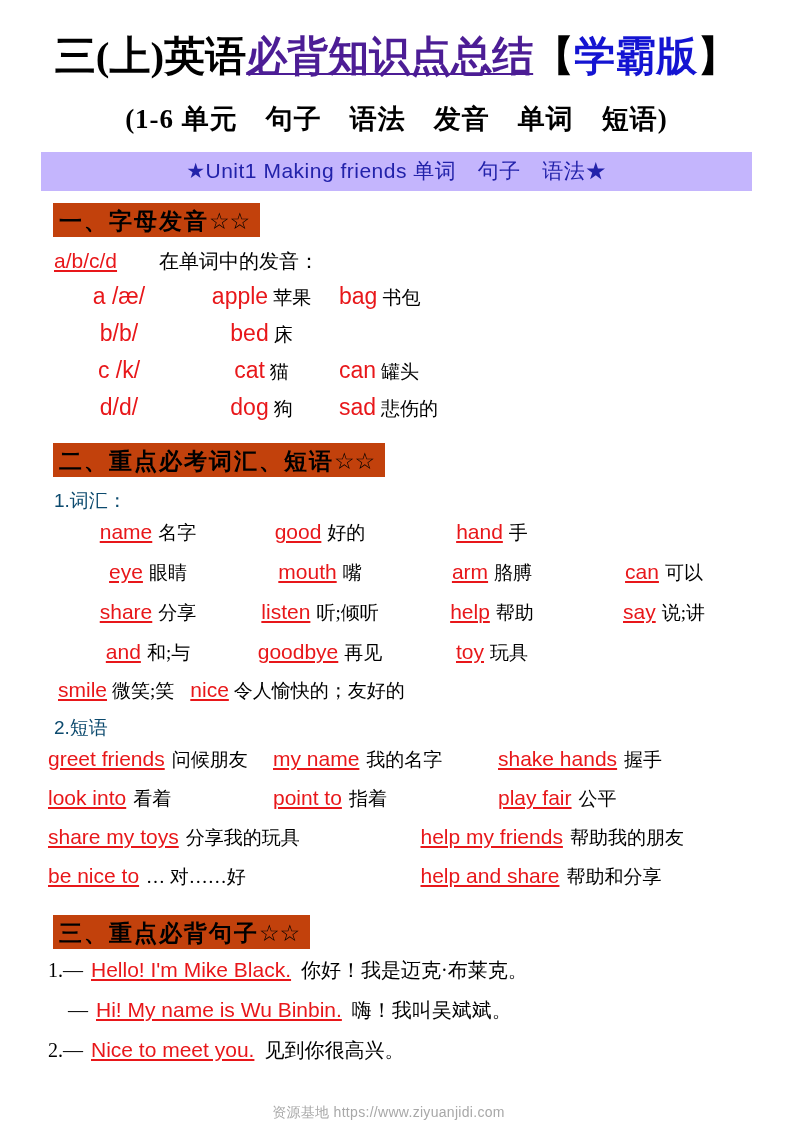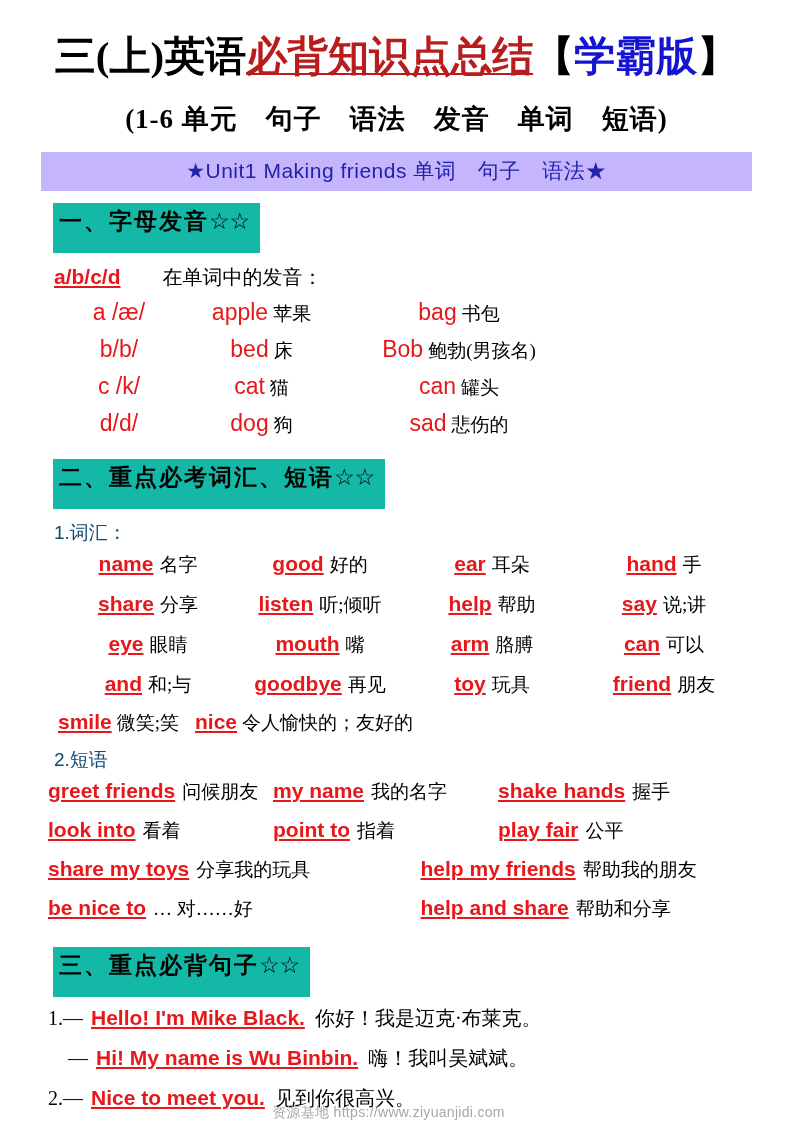--- a/index.html
+++ b/index.html
@@ -29,21 +29,21 @@
     font-size: 41px;
     font-weight: bold;
     line-height: 1.0;
     letter-spacing: 0px;
     white-space: nowrap;
     margin-top: 36px;
     font-family: "Liberation Serif", "DejaVu Serif", serif;
   }
   .t-black { color: #000000; }
   .t-red {
-    color: #b91c1c;
+    color: #4c1d95;
     text-decoration: underline;
     text-decoration-thickness: 2px;
     text-underline-offset: 3px;
   }
   .t-blue { color: #1414d2; }
   .t-bracket { color: #000000; }
 
   .subtitle {
     text-align: center;
     font-size: 27px;
@@ -64,41 +64,40 @@
     padding: 5px 0 6px 0;
     font-family: "Liberation Sans", sans-serif;
     letter-spacing: 0.5px;
     white-space: nowrap;
   }
 
   
   .sec-head-wrap { padding-left: 53px; margin-top: 12px; }
   .sec-head {
     display: inline-block;
-    background: #14b8a6;
+    background: #c2410c;
     color: #000000;
     font-size: 23px;
     font-weight: bold;
-    padding: 3px 10px 16px 6px;
+    padding: 3px 10px 0 6px;
     letter-spacing: 2px;
     white-space: nowrap;
     font-family: "Liberation Serif", "DejaVu Serif", serif;
   }
   .stars { font-weight: normal; letter-spacing: 0; }
 
   
   .red {
     color: #e8171a;
   }
   .red-u {
     color: #e8171a;
     text-decoration: underline;
     text-decoration-thickness: 1.5px;
     text-underline-offset: 2px;
-    font-weight: bold;
   }
   .blk { color: #000000; }
   .eng { font-family: "Liberation Sans", sans-serif; }
 
   .lead-line {
     padding-left: 54px;
     margin-top: 11px;
     font-size: 21px;
     white-space: nowrap;
   }
@@ -110,21 +109,21 @@
     padding-left: 54px;
   }
   .pron-row {
     display: flex;
     align-items: baseline;
     height: 37px;
     white-space: nowrap;
   }
   .pron-c1 { width: 130px; text-align: center; }
   .pron-c2 { width: 155px; text-align: center; }
-  .pron-c3 { width: 240px; text-align: center; }
+  .pron-c3 { width: 240px; text-align: left; }
   .pron .letter { font-size: 23px; }
   .pron .word { font-size: 23px; }
   .pron .mean { font-size: 19px; margin-left: 5px; }
 
   
   .sub-label {
     padding-left: 54px;
     margin-top: 11px;
     font-size: 19px;
     color: #0c4a6e;
@@ -222,21 +221,20 @@
 
   <div class="pron">
     <div class="pron-row">
       <div class="pron-c1"><span class="red eng letter">a /æ/</span></div>
       <div class="pron-c2"><span class="red eng word">apple</span><span class="blk mean">苹果</span></div>
       <div class="pron-c3"><span class="red eng word">bag</span><span class="blk mean">书包</span></div>
     </div>
     <div class="pron-row">
       <div class="pron-c1"><span class="red eng letter">b/b/</span></div>
       <div class="pron-c2"><span class="red eng word">bed</span><span class="blk mean">床</span></div>
-      <div class="pron-c3"><span class="red eng word">Bob</span><span class="blk mean">鲍勃(男孩名)</span></div>
     </div>
     <div class="pron-row">
       <div class="pron-c1"><span class="red eng letter">c /k/</span></div>
       <div class="pron-c2"><span class="red eng word">cat</span><span class="blk mean">猫</span></div>
       <div class="pron-c3"><span class="red eng word">can</span><span class="blk mean">罐头</span></div>
     </div>
     <div class="pron-row">
       <div class="pron-c1"><span class="red eng letter">d/d/</span></div>
       <div class="pron-c2"><span class="red eng word">dog</span><span class="blk mean">狗</span></div>
       <div class="pron-c3"><span class="red eng word">sad</span><span class="blk mean">悲伤的</span></div>
@@ -246,40 +244,38 @@
   <div class="sec-head-wrap">
     <span class="sec-head"><span>二、重点必考词汇、短语</span><span class="stars">☆☆</span></span>
   </div>
 
   <div class="sub-label">1.词汇：</div>
 
   <div class="vocab">
     <div class="vocab-row">
       <div class="vcell"><span class="red-u eng w">name</span><span class="blk m">名字</span></div>
       <div class="vcell"><span class="red-u eng w">good</span><span class="blk m">好的</span></div>
-      <div class="vcell"><span class="red-u eng w">ear</span><span class="blk m">耳朵</span></div>
       <div class="vcell"><span class="red-u eng w">hand</span><span class="blk m">手</span></div>
+    </div>
+    <div class="vocab-row">
+      <div class="vcell"><span class="red-u eng w">eye</span><span class="blk m">眼睛</span></div>
+      <div class="vcell"><span class="red-u eng w">mouth</span><span class="blk m">嘴</span></div>
+      <div class="vcell"><span class="red-u eng w">arm</span><span class="blk m">胳膊</span></div>
+      <div class="vcell"><span class="red-u eng w">can</span><span class="blk m">可以</span></div>
     </div>
     <div class="vocab-row">
       <div class="vcell"><span class="red-u eng w">share</span><span class="blk m">分享</span></div>
       <div class="vcell"><span class="red-u eng w">listen</span><span class="blk m">听;倾听</span></div>
       <div class="vcell"><span class="red-u eng w">help</span><span class="blk m">帮助</span></div>
       <div class="vcell"><span class="red-u eng w">say</span><span class="blk m">说;讲</span></div>
     </div>
     <div class="vocab-row">
-      <div class="vcell"><span class="red-u eng w">eye</span><span class="blk m">眼睛</span></div>
-      <div class="vcell"><span class="red-u eng w">mouth</span><span class="blk m">嘴</span></div>
-      <div class="vcell"><span class="red-u eng w">arm</span><span class="blk m">胳膊</span></div>
-      <div class="vcell"><span class="red-u eng w">can</span><span class="blk m">可以</span></div>
-    </div>
-    <div class="vocab-row">
       <div class="vcell"><span class="red-u eng w">and</span><span class="blk m">和;与</span></div>
       <div class="vcell"><span class="red-u eng w">goodbye</span><span class="blk m">再见</span></div>
       <div class="vcell"><span class="red-u eng w">toy</span><span class="blk m">玩具</span></div>
-      <div class="vcell"><span class="red-u eng w">friend</span><span class="blk m">朋友</span></div>
     </div>
   </div>
 
   <div class="vocab-last">
     <span class="red-u eng w">smile</span><span class="blk m">微笑;笑</span><span class="red-u eng w">nice</span><span class="blk m">令人愉快的；友好的</span>
   </div>
 
   <div class="sub-label">2.短语</div>
 
   <div class="phrases">

